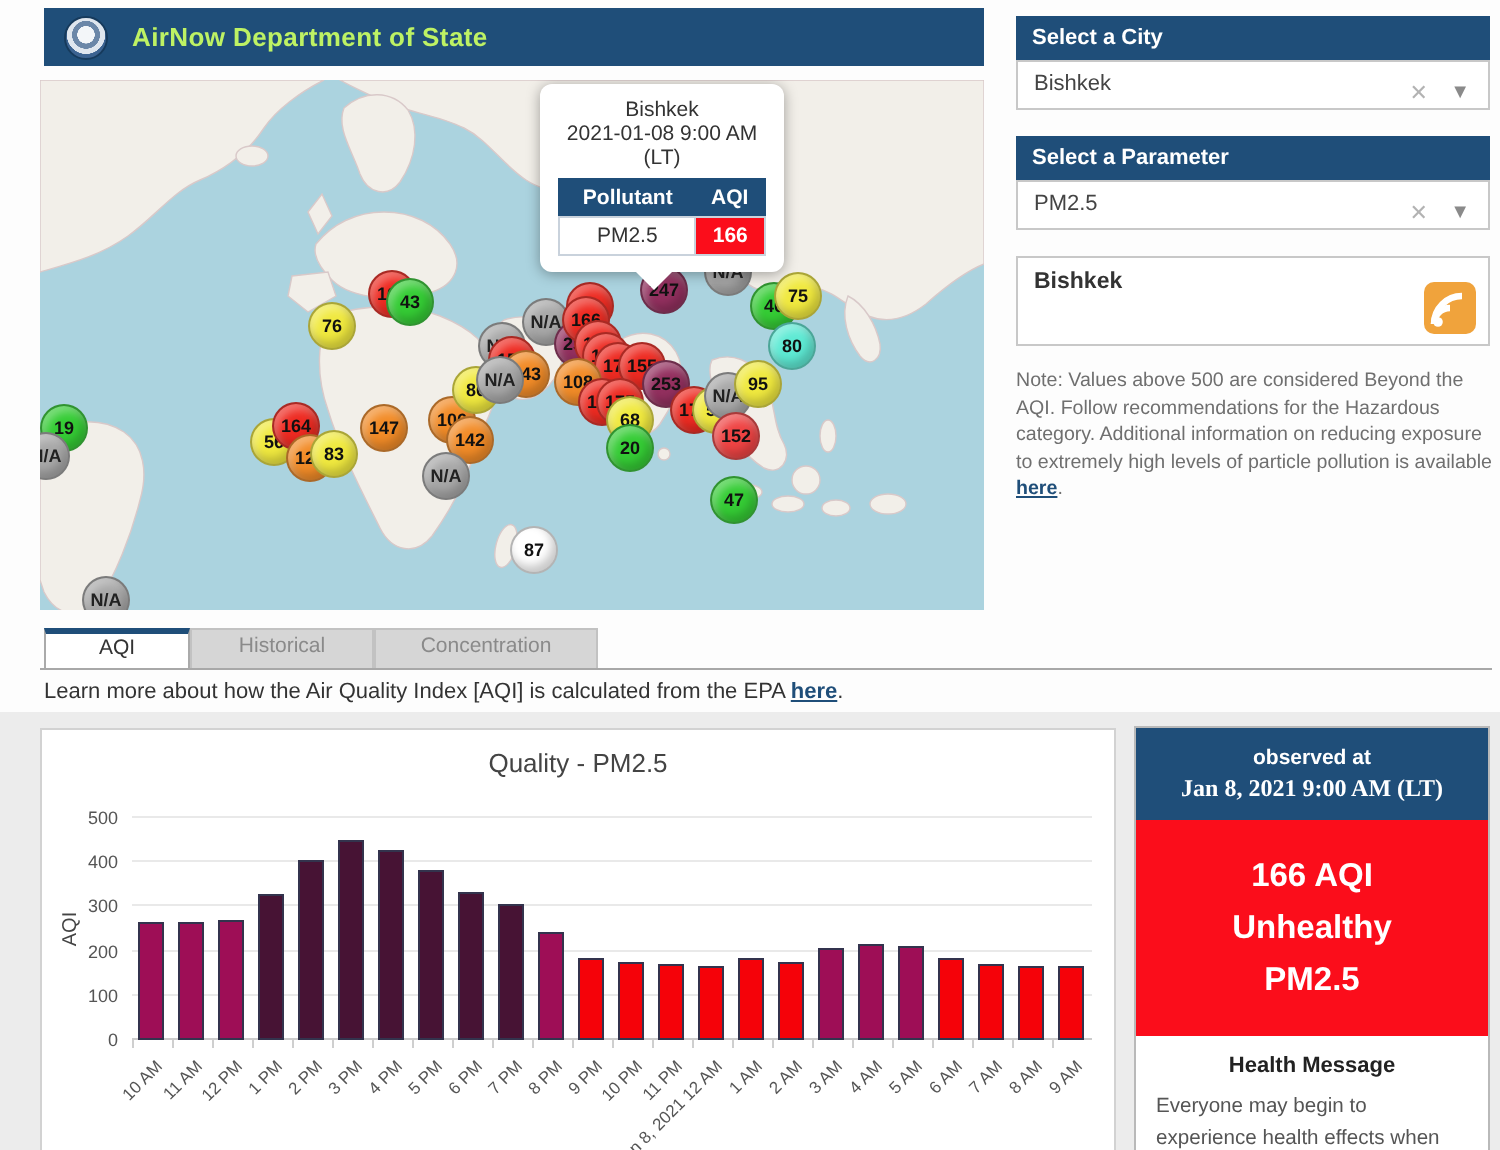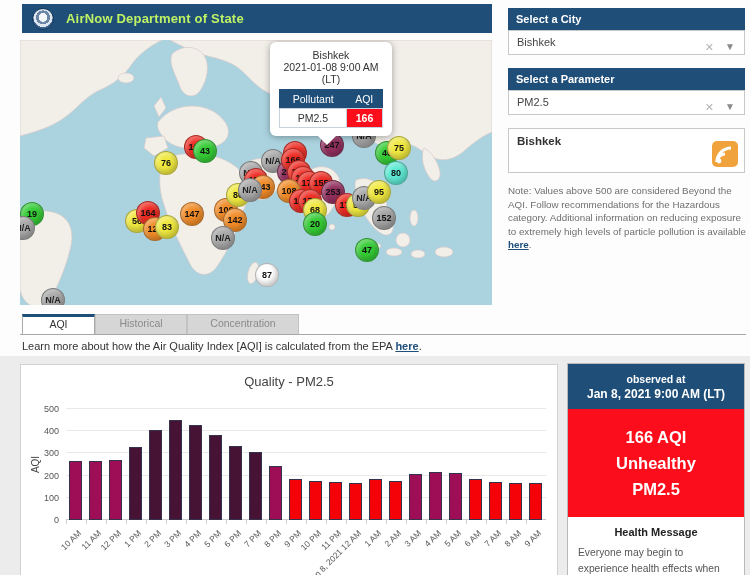--- a/index.html
+++ b/index.html
@@ -26,21 +26,21 @@
   .marker.very_unhealthy { color:#111; }
 
   
   #map-tooltip { position:absolute; left:250px; top:2px; width:122px; background:#fff;
     border-radius:6px; box-shadow:0 1px 7px rgba(0,0,0,.35); padding:7px 6px 8px 6px;
     font-size:10.5px; color:#333; text-align:center; z-index:50; }
   #map-tooltip:after { content:""; position:absolute; left:48px; bottom:-9px;
     border:9px solid transparent; border-top-color:#fff; border-bottom:none; }
   #tt-table { width:104px; margin:4px auto 0 auto; border-collapse:collapse;
     border:1px solid #1f4e79; font-size:10.5px; }
-  #tt-table th { background:#1f4e79; color:#fff; font-weight:normal; padding:3px 4px; }
+  #tt-table th { background:#1f4e79; color:#fff; font-weight:bold; padding:3px 4px; }
   #tt-table td { padding:3px 4px; border:1px solid #c9d2dc; }
   #tt-aqi { background:#fb0d1b; color:#fff; font-weight:bold; }
 
   
   #tabs { left:22px; top:314px; display:flex; }
   .tab { height:20px; line-height:17px; text-align:center; font-size:10.5px;
     border:1px solid #c2c2c2; border-bottom:none; background:#d6d6d6; color:#8a8a8a; }
   .tab.active { background:#fff; border-top:3px solid #1f4e79; border-left:1px solid #aaa;
     border-right:1px solid #aaa; color:#333; line-height:15px; }
   #tab-aqi { width:73px; } #tab-conc { width:112px; } #tab-hist { width:92px; }
@@ -78,21 +78,21 @@
   .bar { position:absolute; bottom:0; width:13px; border:1px solid #33334d; }
   .xtick { position:absolute; bottom:-4px; width:1px; height:4px; background:#cfcfcf; }
   .xlab { position:absolute; width:92px; text-align:right; font-size:8.5px; color:#555;
     transform:rotate(-45deg); transform-origin:100% 0; white-space:nowrap; }
 
   
   #cond-card { left:567px; top:363px; width:178px; height:230px; background:#fff; border:1px solid #b9b9b9; }
   #cond-head { background:#1f4e79; color:#fff; text-align:center; padding:7px 6px 8px 6px; }
   #cond-title { font-size:13px; font-weight:bold; }
   #cond-sub { font-size:10.5px; font-weight:bold; margin-top:2px; }
-  #cond-date { font-size:12px; font-weight:bold; margin-top:2px; }
+  #cond-date { font-size:12px; font-weight:bold; margin-top:2px;font-family:Liberation Serif, serif; }
   #cond-aqi { background:#fb0d1b; color:#fff; text-align:center; padding:15px 6px;
     font-size:16.5px; font-weight:bold; line-height:26px; }
   #cond-health { padding:9px 10px; }
   #health-title { text-align:center; font-size:11px; font-weight:bold; color:#222; }
   #health-text { margin-top:7px; font-size:10.3px; color:#555; line-height:16px; }
 </style>
 </head>
 <body>
 
 <div class="abs" id="header-bar">
@@ -172,21 +172,21 @@
       <div class="marker usg" style="left: 257px; top: 139px; background: rgb(242, 140, 40);">108</div>
       <div class="marker very_unhealthy" style="left: 301px; top: 140px; background: rgb(147, 48, 95);">253</div>
       <div class="marker unhealthy" style="left: 269px; top: 149px; background: rgb(238, 43, 34);">157</div>
       <div class="marker unhealthy" style="left: 278px; top: 149px; background: rgb(238, 43, 34);">175</div>
       <div class="marker moderate" style="left: 283px; top: 158px; background: rgb(240, 233, 63);">68</div>
       <div class="marker good" style="left: 283px; top: 172px; background: rgb(53, 204, 53);">20</div>
       <div class="marker unhealthy" style="left: 315px; top: 153px; background: rgb(238, 43, 34);">171</div>
       <div class="marker moderate" style="left: 326px; top: 153px; background: rgb(240, 233, 63);">57</div>
       <div class="marker na" style="left: 332px; top: 146px; background: rgb(168, 168, 168);">N/A</div>
       <div class="marker moderate" style="left: 347px; top: 140px; background: rgb(240, 233, 63);">95</div>
-      <div class="marker unhealthy" style="left: 336px; top: 166px; background: #a3a3a3; margin-left: 16px;">152</div>
+      <div class="marker unhealthy" style="left: 336px; top: 166px; background: #ef4444;">152</div>
       <div class="marker good" style="left: 355px; top: 101px; background: rgb(53, 204, 53);">40</div>
       <div class="marker moderate" style="left: 367px; top: 96px; background: rgb(240, 233, 63);">75</div>
       <div class="marker moderate" style="left: 364px; top: 121px; background: #5eead4;">80</div>
       <div class="marker na" style="left: 332px; top: 84px; background: rgb(168, 168, 168);">N/A</div>
       <div class="marker good" style="left: 335px; top: 198px; background: rgb(53, 204, 53);">47</div>
       <div class="marker na" style="left: 21px; top: 248px; background: rgb(168, 168, 168);">N/A</div>
     </div>
 
   <div id="map-tooltip">
     <div>Bishkek</div>

